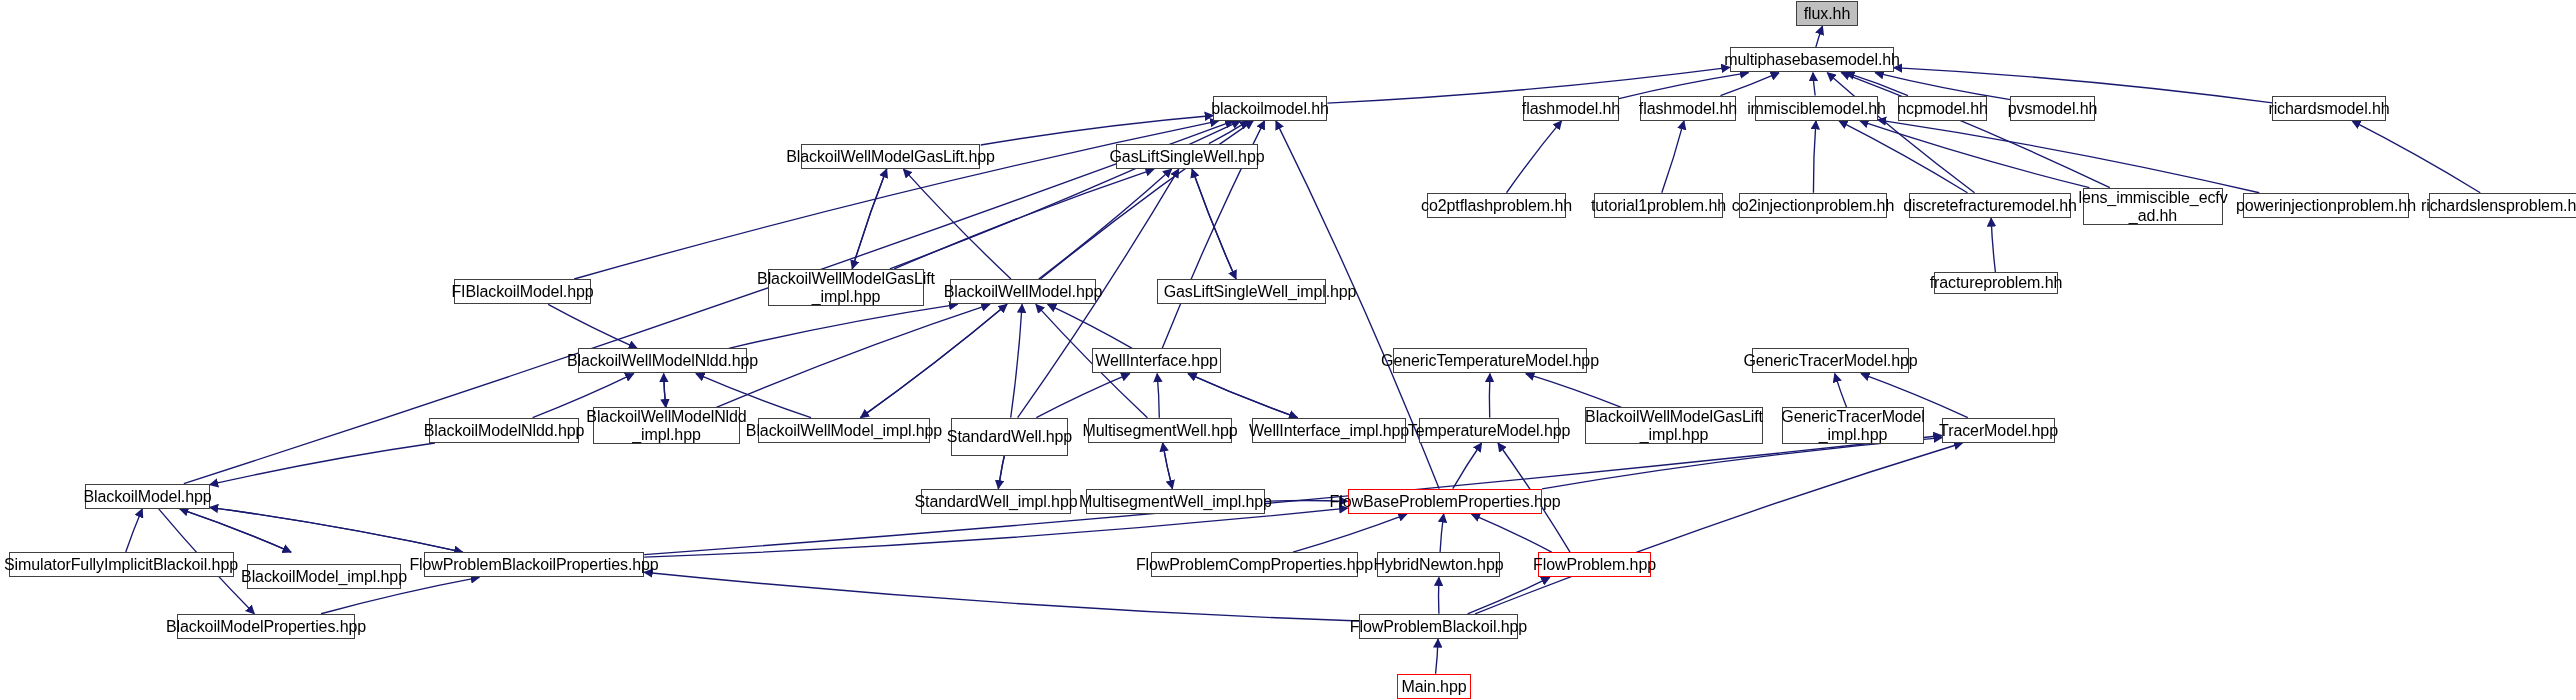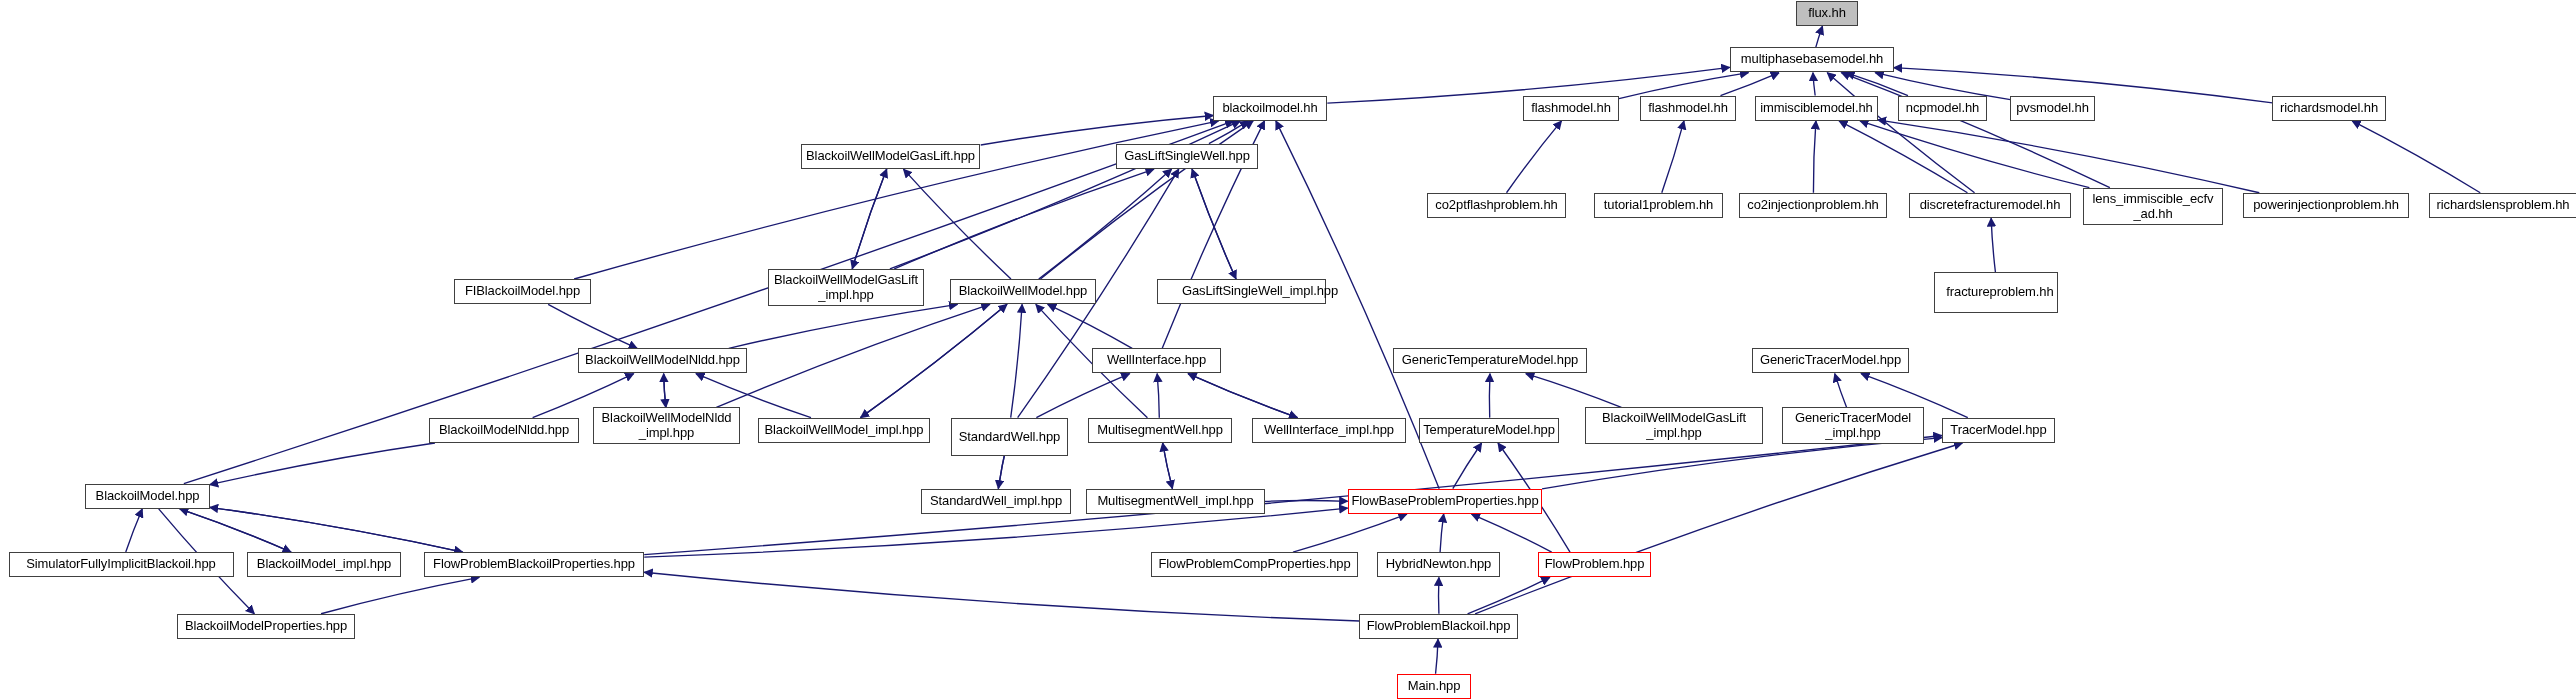--- a/index.html
+++ b/index.html
@@ -26,21 +26,21 @@
   .node {
     position: absolute;
     box-sizing: border-box;
     display: flex;
     align-items: center;
     justify-content: center;
     text-align: center;
     background: #ffffff;
     border: 0.8px solid #404040;
     color: #000000;
-    font-size: 13px;
+    font-size: 16px;
     line-height: 1.08;
     letter-spacing: -0.1px;
     white-space: pre-line;
     cursor: pointer;
     z-index: 5;
   }
   .node.root {
     background: #bfbfbf;
     border: 0.8px solid #404040;
   }
@@ -160,21 +160,21 @@
     <div class="node" style="left: 1909px; top: 193px; width: 162px; height: 25px;"><span class="node-label">discretefracturemodel.hh</span></div>
     <div class="node" style="left: 2083px; top: 188px; width: 140px; height: 37px;"><span class="node-label">lens_immiscible_ecfv
 _ad.hh</span></div>
     <div class="node" style="left: 2243px; top: 193px; width: 166px; height: 25px;"><span class="node-label">powerinjectionproblem.hh</span></div>
     <div class="node" style="left: 2429px; top: 193px; width: 148px; height: 25px;"><span class="node-label">richardslensproblem.hh</span></div>
     <div class="node" style="left: 454px; top: 279px; width: 137px; height: 25px;"><span class="node-label">FIBlackoilModel.hpp</span></div>
     <div class="node" style="left: 768px; top: 269px; width: 156px; height: 37px;"><span class="node-label">BlackoilWellModelGasLift
 _impl.hpp</span></div>
     <div class="node" style="left: 950px; top: 279px; width: 146px; height: 25px;"><span class="node-label">BlackoilWellModel.hpp</span></div>
     <div class="node" style="left: 1157px; top: 279px; width: 169px; height: 25px; padding-left: 37px;"><span class="node-label">GasLiftSingleWell_impl.hpp</span></div>
-    <div class="node" style="left: 1934px; top: 272px; width: 124px; height: 41px; justify-content: flex-end;"><span class="node-label">fractureproblem.hh</span></div>
+    <div class="node" style="left: 1934px; top: 272px; width: 124px; height: 22px;"><span class="node-label">fractureproblem.hh</span></div>
     <div class="node" style="left: 578px; top: 348px; width: 169px; height: 25px;"><span class="node-label">BlackoilWellModelNldd.hpp</span></div>
     <div class="node" style="left: 1092px; top: 348px; width: 129px; height: 25px;"><span class="node-label">WellInterface.hpp</span></div>
     <div class="node" style="left: 1393px; top: 348px; width: 194px; height: 25px;"><span class="node-label">GenericTemperatureModel.hpp</span></div>
     <div class="node" style="left: 1752px; top: 348px; width: 157px; height: 25px;"><span class="node-label">GenericTracerModel.hpp</span></div>
     <div class="node" style="left: 429px; top: 418px; width: 150px; height: 25px;"><span class="node-label">BlackoilModelNldd.hpp</span></div>
     <div class="node" style="left: 593px; top: 407px; width: 147px; height: 37px;"><span class="node-label">BlackoilWellModelNldd
 _impl.hpp</span></div>
     <div class="node" style="left: 758px; top: 418px; width: 172px; height: 25px;"><span class="node-label">BlackoilWellModel_impl.hpp</span></div>
     <div class="node" style="left: 951px; top: 418px; width: 117px; height: 38px;"><span class="node-label">StandardWell.hpp</span></div>
     <div class="node" style="left: 1088px; top: 418px; width: 144px; height: 25px;"><span class="node-label">MultisegmentWell.hpp</span></div>
@@ -183,21 +183,21 @@
     <div class="node" style="left: 1585px; top: 407px; width: 178px; height: 37px;"><span class="node-label">BlackoilWellModelGasLift
 _impl.hpp</span></div>
     <div class="node" style="left: 1782px; top: 407px; width: 142px; height: 37px;"><span class="node-label">GenericTracerModel
 _impl.hpp</span></div>
     <div class="node" style="left: 1942px; top: 418px; width: 113px; height: 25px;"><span class="node-label">TracerModel.hpp</span></div>
     <div class="node" style="left: 921px; top: 489px; width: 150px; height: 25px;"><span class="node-label">StandardWell_impl.hpp</span></div>
     <div class="node" style="left: 1086px; top: 489px; width: 179px; height: 25px;"><span class="node-label">MultisegmentWell_impl.hpp</span></div>
     <div class="node highlight" style="left: 1348px; top: 489px; width: 194px; height: 25px;"><span class="node-label">FlowBaseProblemProperties.hpp</span></div>
     <div class="node" style="left: 85px; top: 484px; width: 125px; height: 25px;"><span class="node-label">BlackoilModel.hpp</span></div>
     <div class="node" style="left: 8.5px; top: 552px; width: 225px; height: 25px;"><span class="node-label">SimulatorFullyImplicitBlackoil.hpp</span></div>
-    <div class="node" style="left: 247px; top: 552px; width: 154px; height: 25px;"><span class="node-label">BlackoilModel_impl.hpp</span></div>
+    <div class="node" style="left: 247px; top: 564px; width: 154px; height: 25px;"><span class="node-label">BlackoilModel_impl.hpp</span></div>
     <div class="node" style="left: 424px; top: 552px; width: 220px; height: 25px;"><span class="node-label">FlowProblemBlackoilProperties.hpp</span></div>
     <div class="node" style="left: 1151px; top: 552px; width: 207px; height: 25px;"><span class="node-label">FlowProblemCompProperties.hpp</span></div>
     <div class="node" style="left: 1377px; top: 552px; width: 123px; height: 25px;"><span class="node-label">HybridNewton.hpp</span></div>
     <div class="node highlight" style="left: 1522px; top: 552px; width: 113px; height: 25px; margin-left: 16px;"><span class="node-label">FlowProblem.hpp</span></div>
     <div class="node" style="left: 177px; top: 614px; width: 178px; height: 25px;"><span class="node-label">BlackoilModelProperties.hpp</span></div>
     <div class="node" style="left: 1359px; top: 614px; width: 159px; height: 25px;"><span class="node-label">FlowProblemBlackoil.hpp</span></div>
     <div class="node highlight" style="left: 1397px; top: 674px; width: 74px; height: 25px;"><span class="node-label">Main.hpp</span></div>
   </div>
 
 

